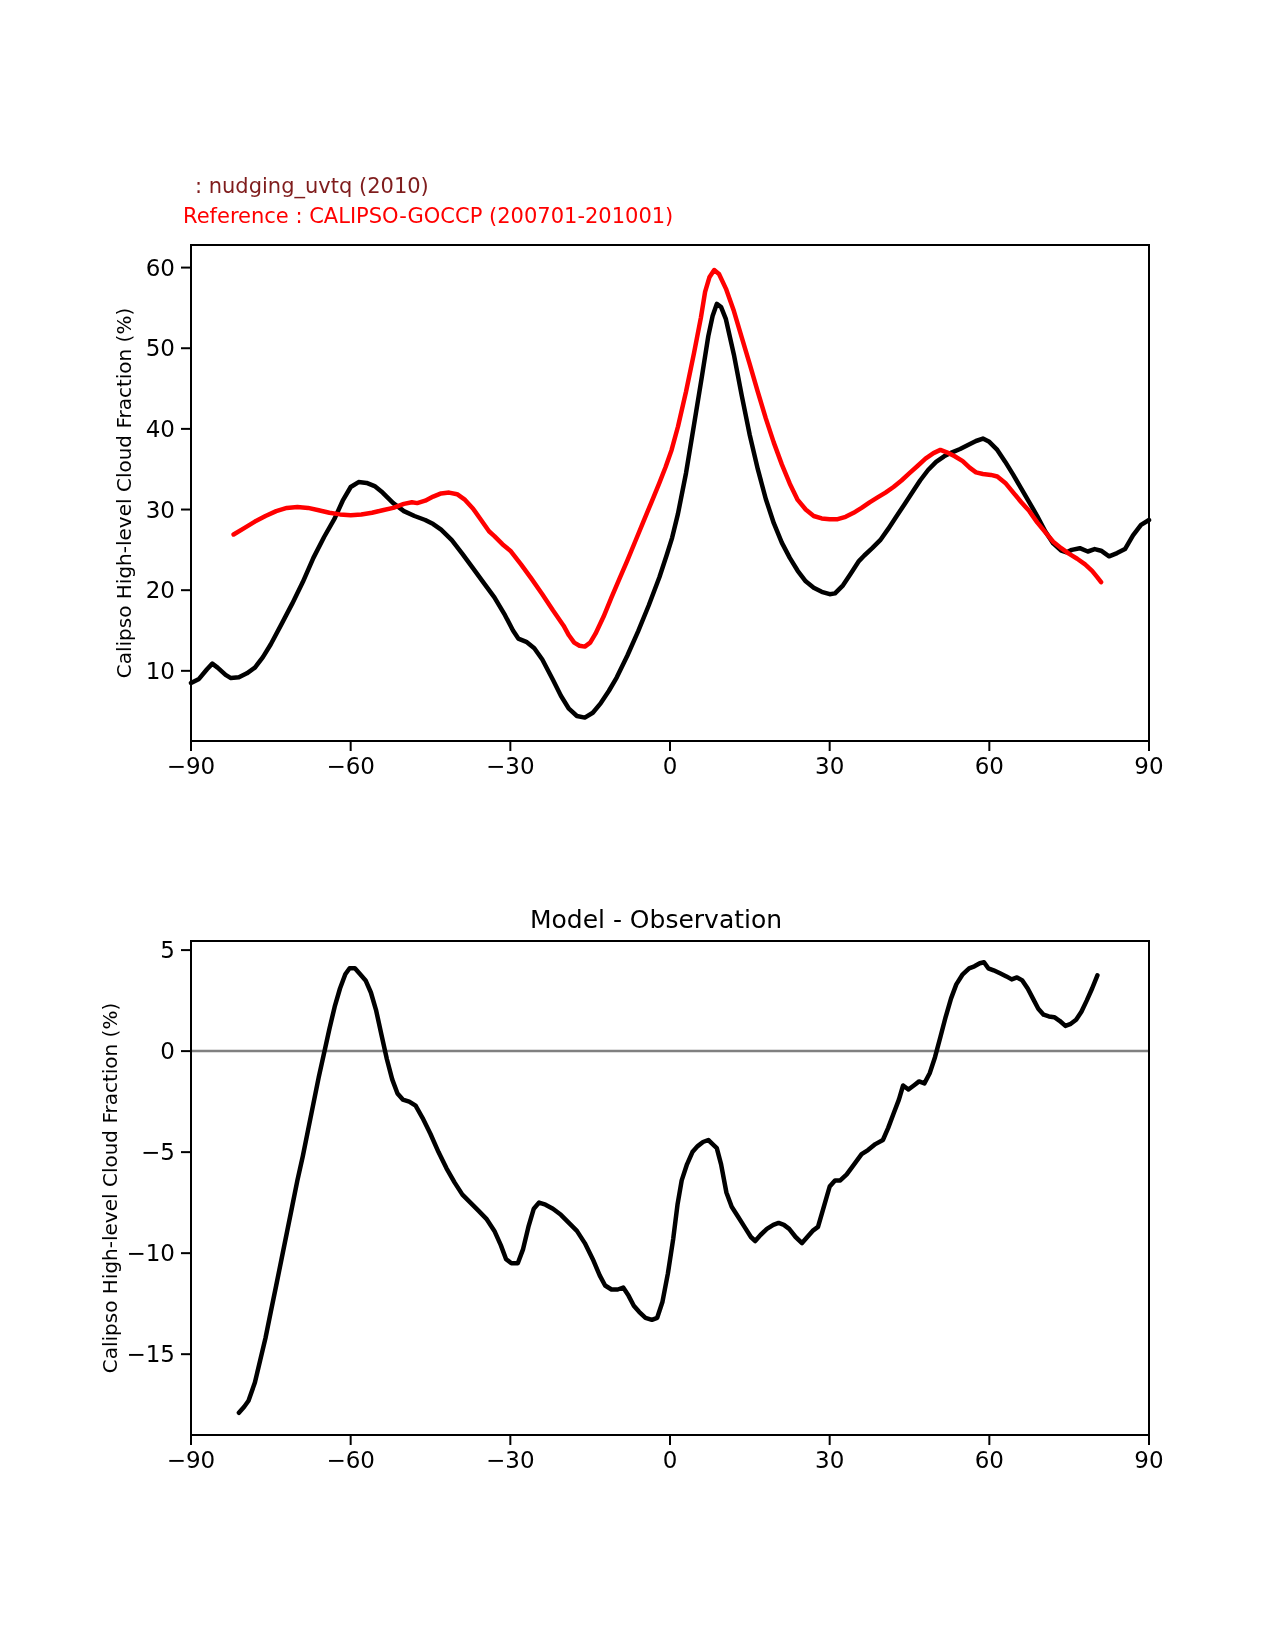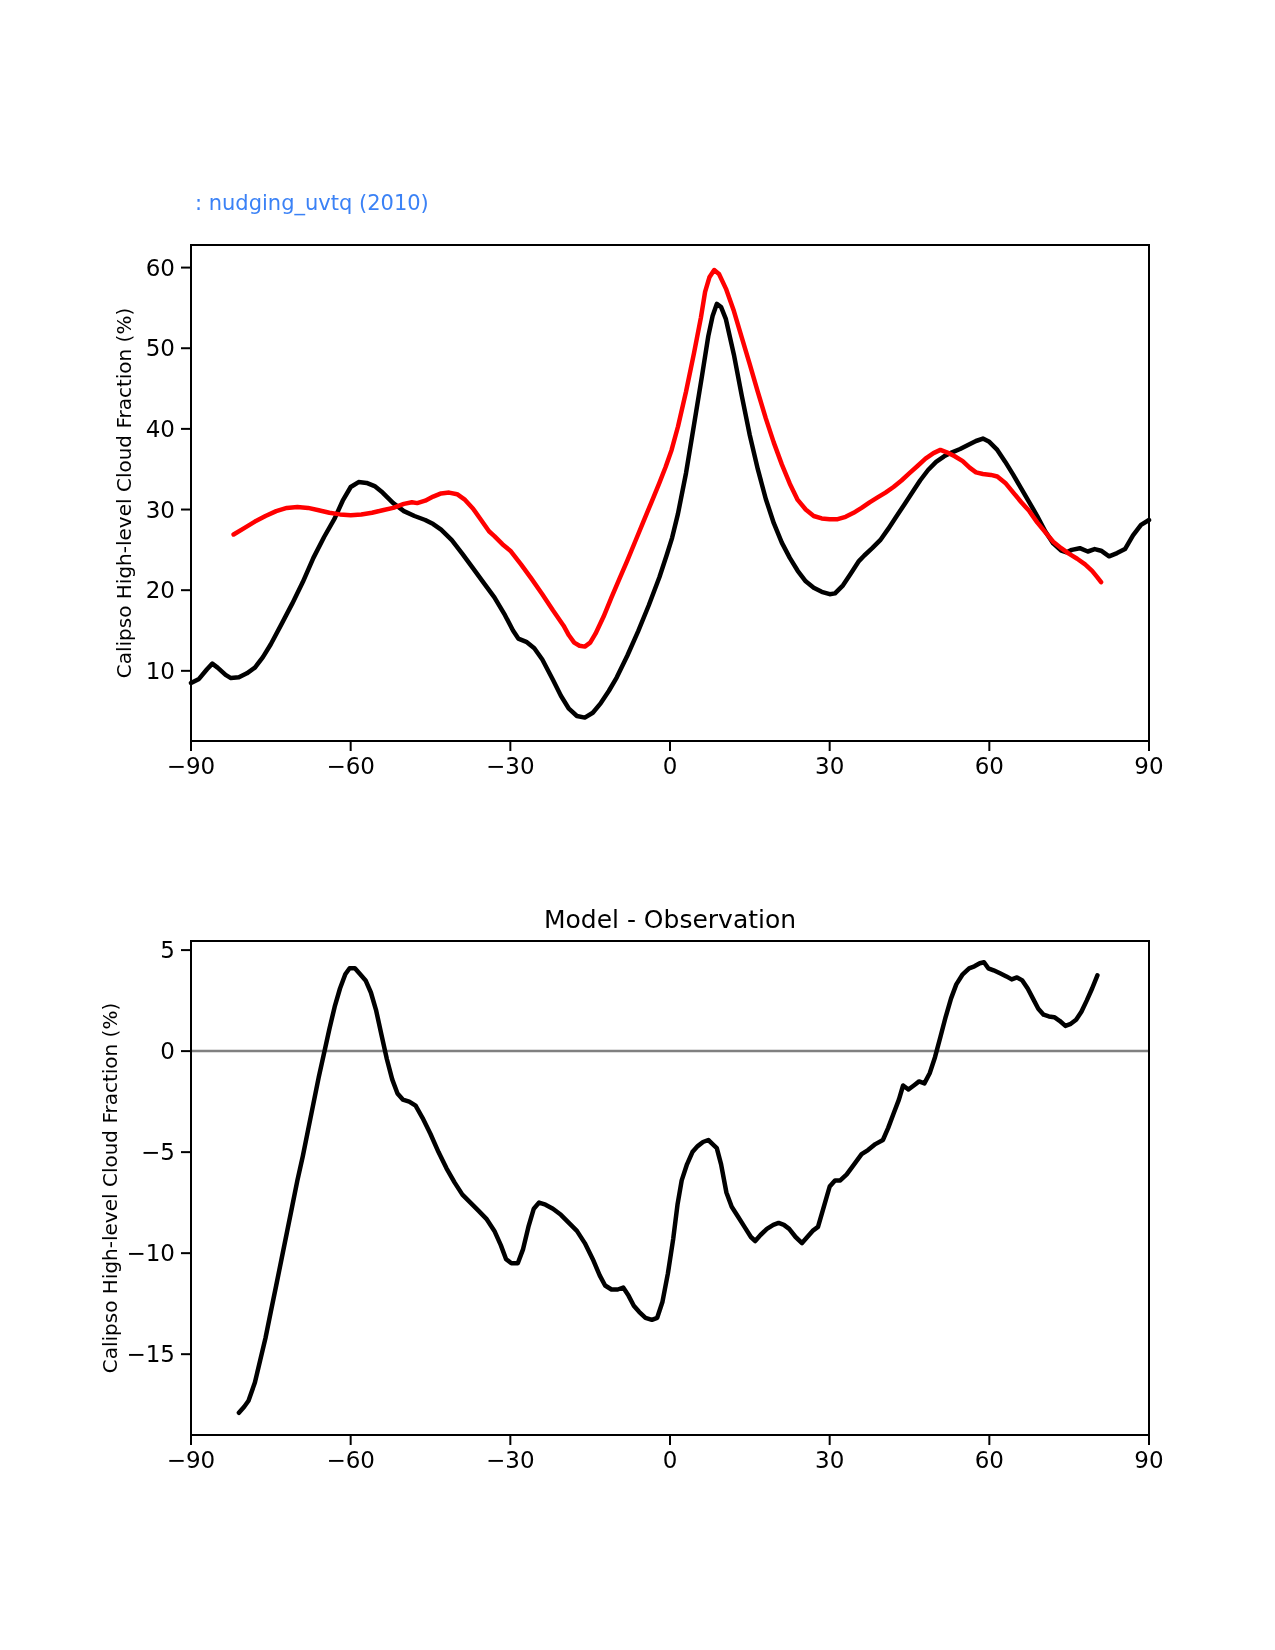--- a/index.html
+++ b/index.html
@@ -11,24 +11,24 @@
     color:#000;
     overflow:hidden;
   }
   #chart-canvas{position:absolute;left:0;top:0;}
   .fig-title{
     position:absolute;left:641px;top:78px;
     transform:translateX(-50%);
     font-size:38px;white-space:pre;
   }
   .legend-line{position:absolute;font-size:21px;white-space:pre;}
-  .legend-model{left:195px;top:174px;color:#3b82f6;margin-top:17px;}
+  .legend-model{left:195px;top:174px;color:#7f1d1d;}
   .legend-reference{left:183px;top:204px;}
   .axes-title{
-    position:absolute;left:670px;top:905px;
+    position:absolute;left:656px;top:905px;
     transform:translateX(-50%);
     font-size:25px;white-space:pre;
   }
   .y-label{
     position:absolute;font-size:20px;white-space:pre;
     transform:translate(-50%,-50%) rotate(-90deg);
   }
   .y-label-top{left:124px;top:493px;}
   .y-label-bottom{left:110px;top:1188px;}
 </style>
@@ -91,19 +91,20 @@
       <text x="175" y="1160.1370143149284" text-anchor="end" font-size="23px" fill="#000">−5</text>
       <line x1="181" y1="1253.159509202454" x2="191" y2="1253.159509202454" stroke="#000000" stroke-width="2"></line>
       <text x="175" y="1261.159509202454" text-anchor="end" font-size="23px" fill="#000">−10</text>
       <line x1="181" y1="1354.1820040899795" x2="191" y2="1354.1820040899795" stroke="#000000" stroke-width="2"></line>
       <text x="175" y="1362.1820040899795" text-anchor="end" font-size="23px" fill="#000">−15</text>
     </svg>
 
 
   <div class="legend-line legend-model">: nudging_uvtq (2010)</div>
 
+  <div class="legend-line legend-reference" style="color:#ff0000">Reference : CALIPSO-GOCCP (200701-201001)</div>
 
   <div class="axes-title">Model - Observation</div>
 
   <div class="y-label y-label-top">Calipso High-level Cloud Fraction (%)</div>
 
   <div class="y-label y-label-bottom">Calipso High-level Cloud Fraction (%)</div>
 </div>
 
 </body></html>

